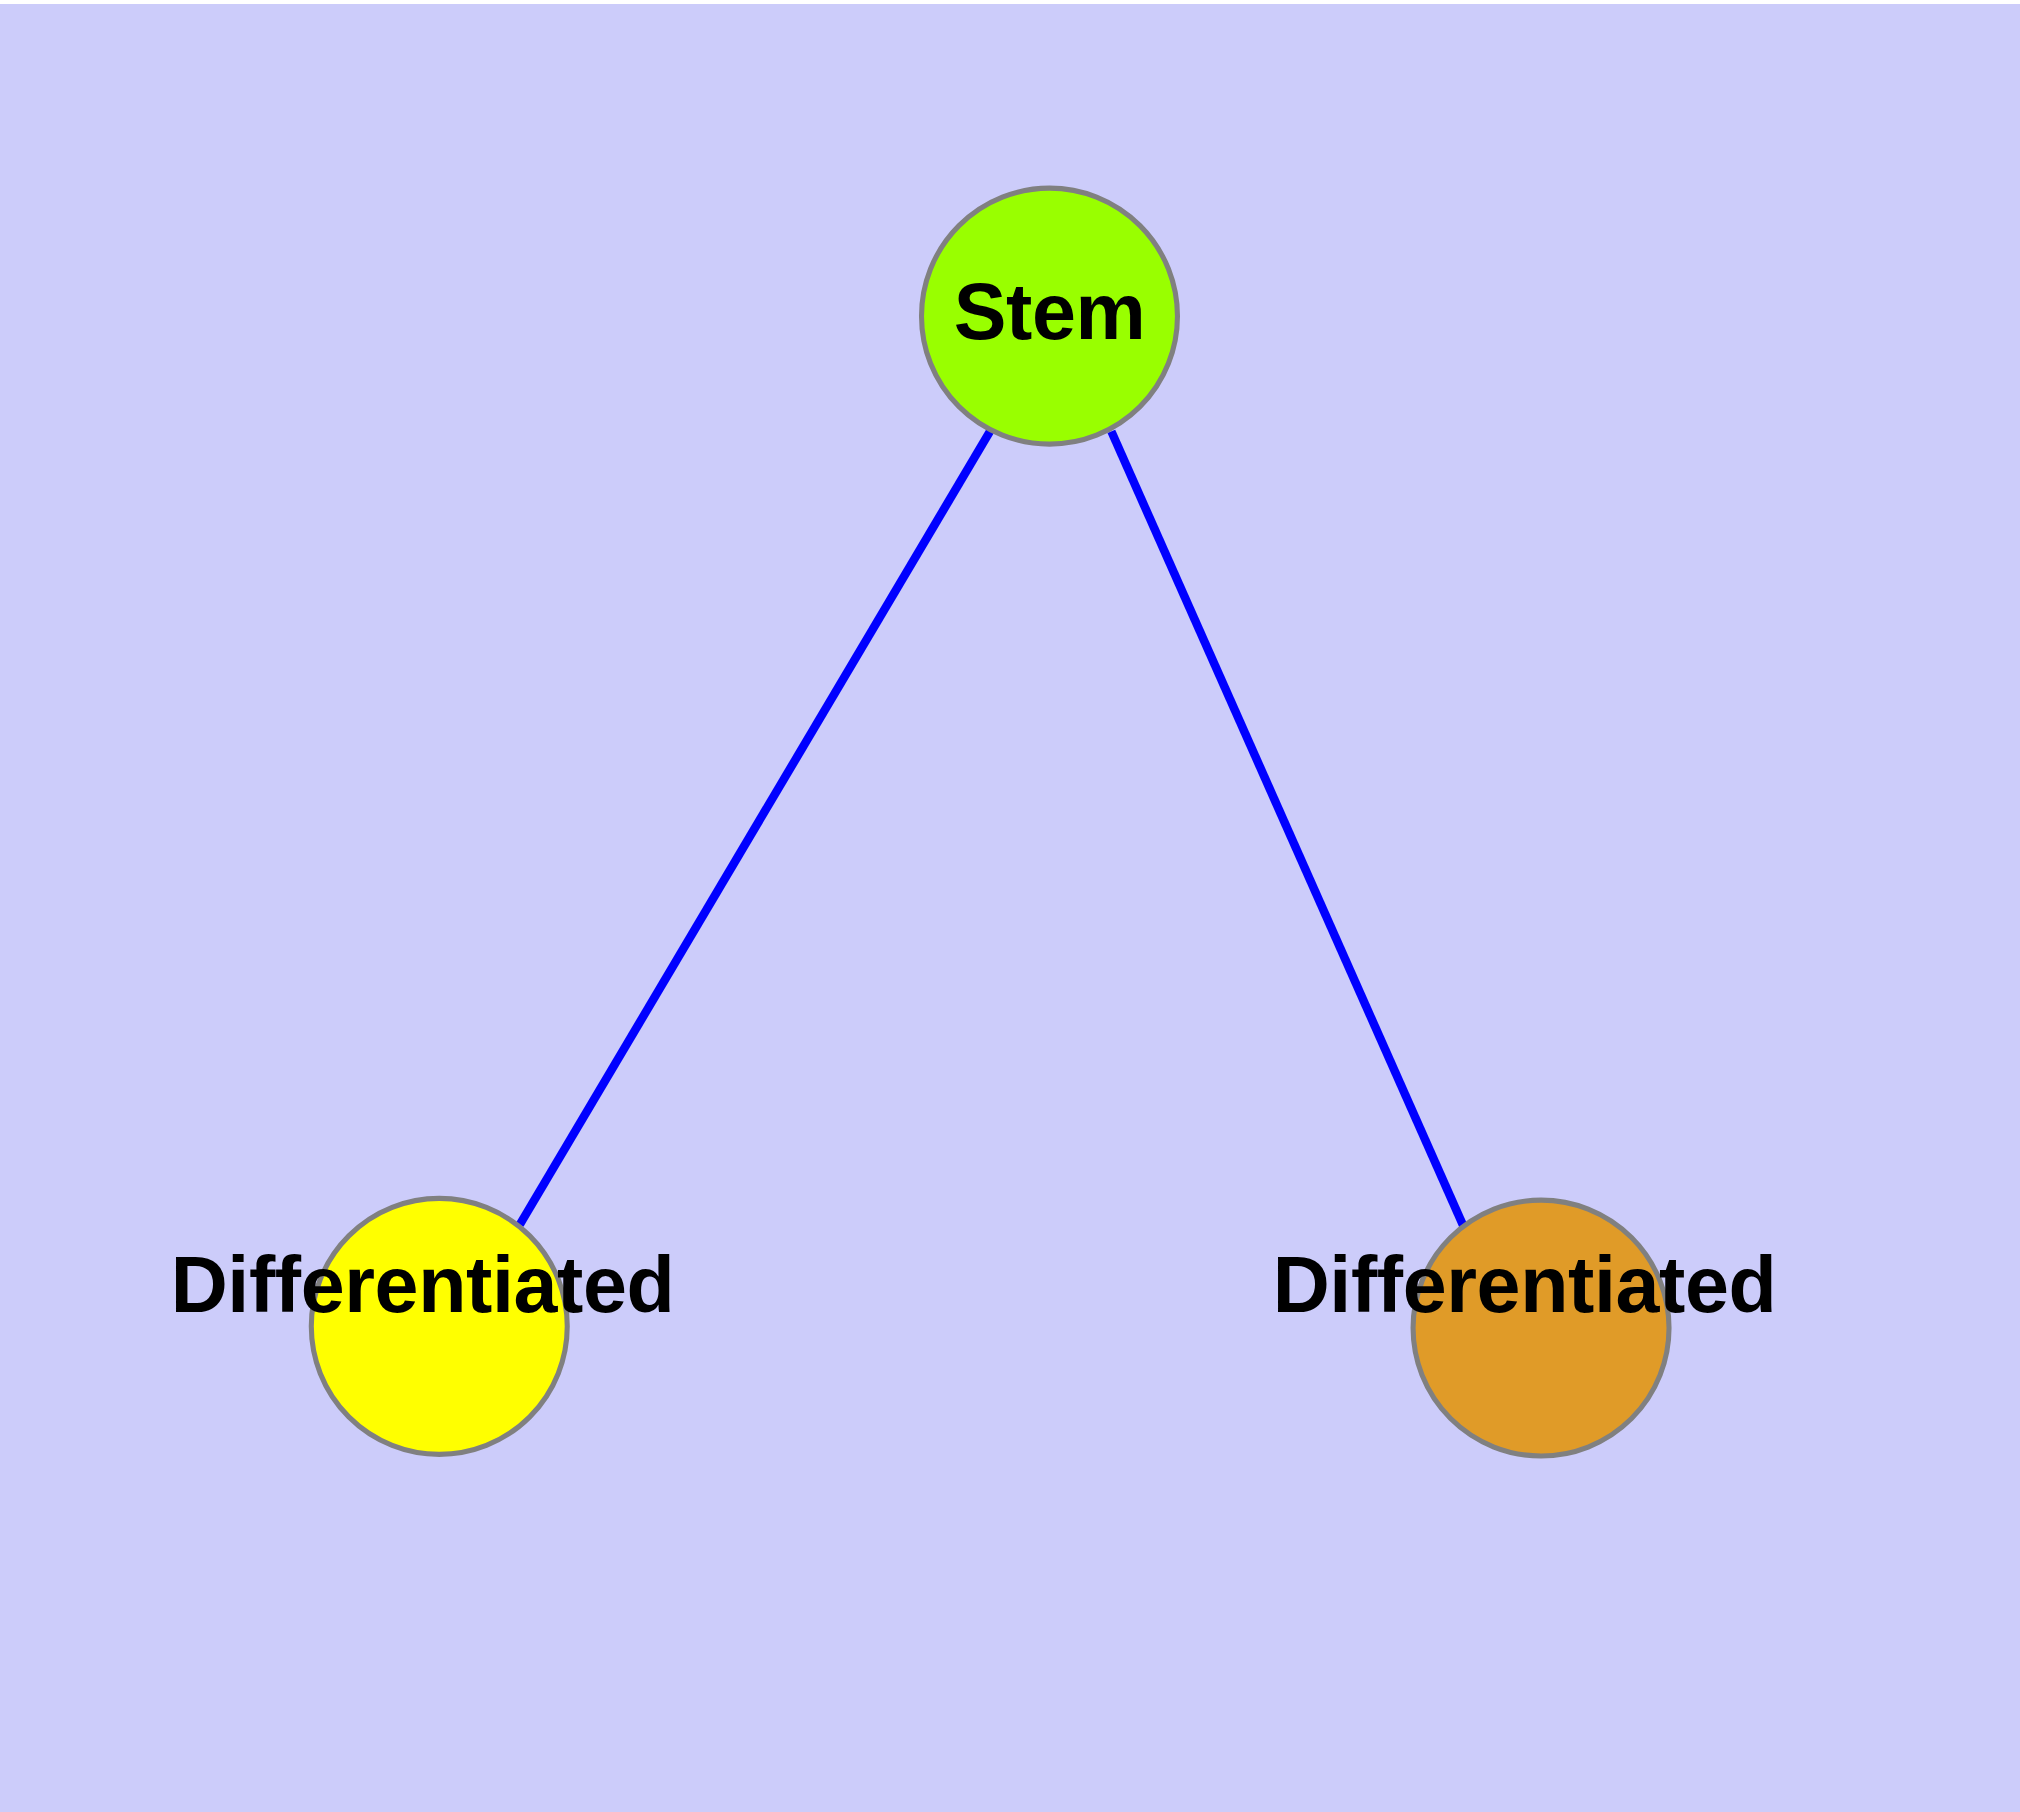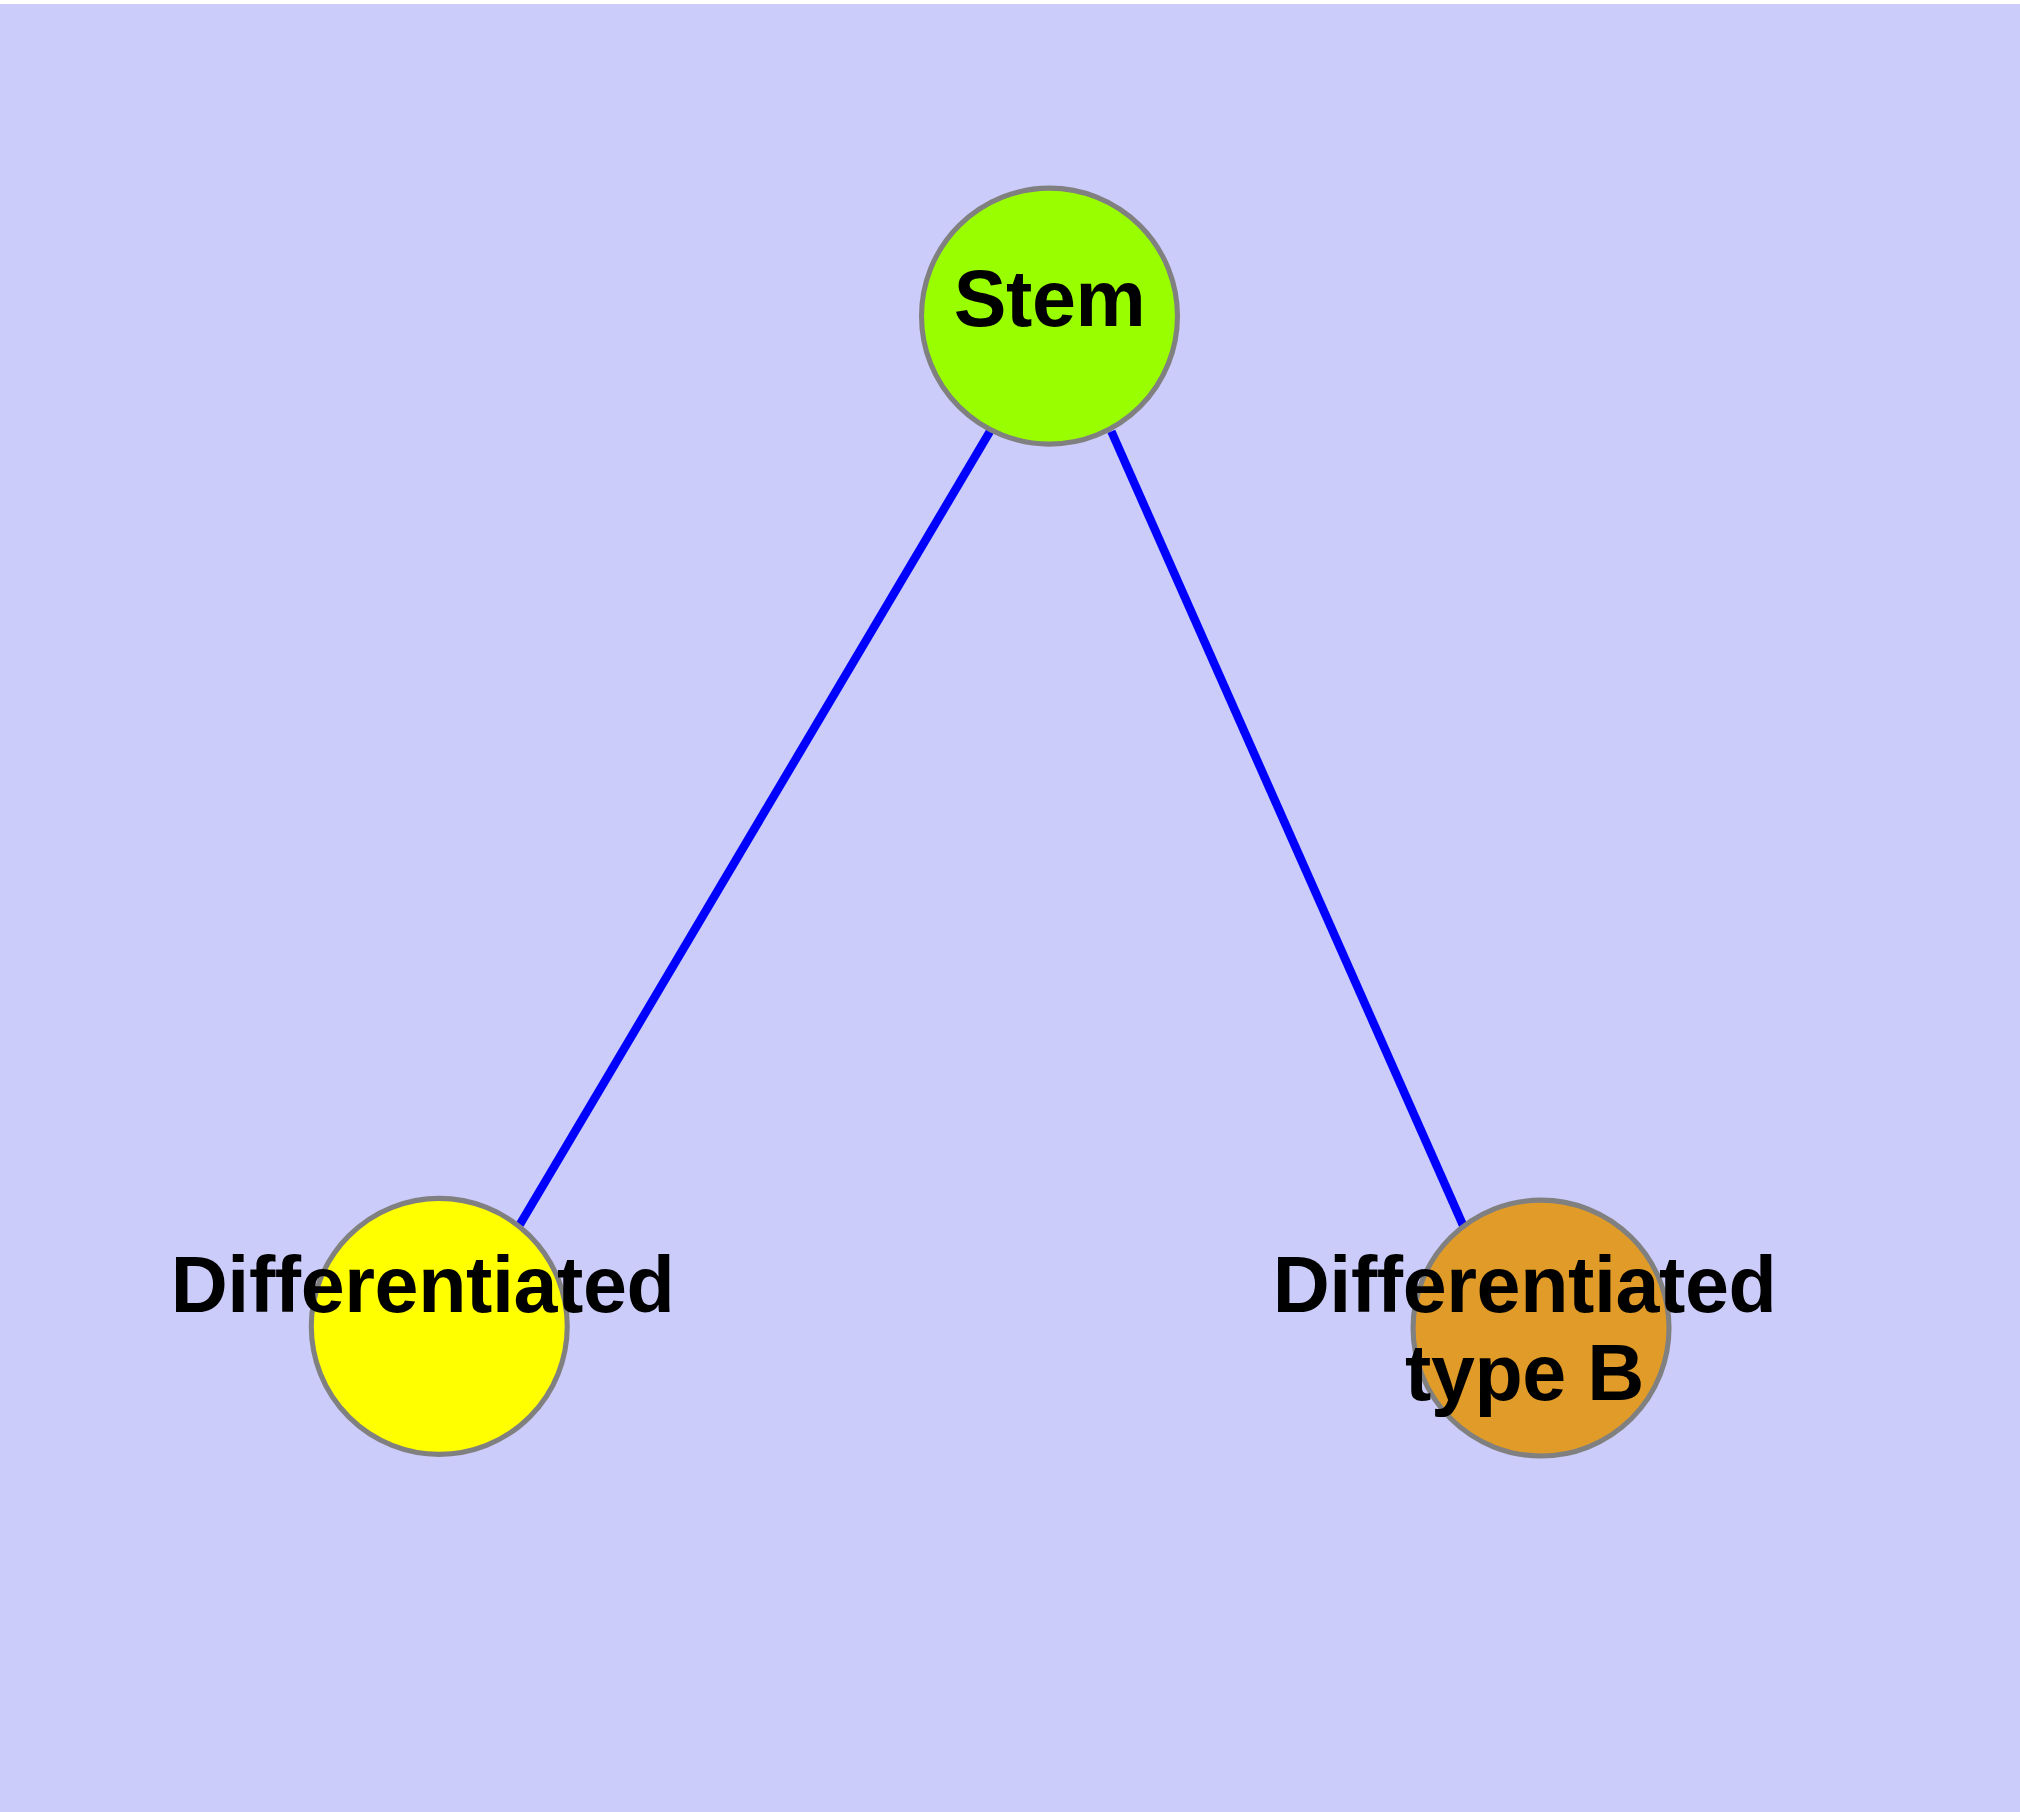--- a/index.html
+++ b/index.html
@@ -45,21 +45,21 @@
     font-weight: bold;
     font-size: 79px;
     line-height: 88px;
     text-align: center;
     white-space: pre;
     letter-spacing: -0.4px;
     pointer-events: none;
   }
   #label-stem {
     left: 795px;
-    top: 255px;
+    top: 268px;
     width: 509px;
   }
   #label-type-a {
     left: 168px;
     top: 1241px;
     width: 509px;
   }
   #label-type-b {
     left: 1270px;
     top: 1241px;
@@ -80,16 +80,16 @@
 
     <circle class="node-circle" cx="518" cy="1565" r="151" fill="#ffff00" stroke="#808080" stroke-width="6"></circle>
     <circle class="node-circle" cx="1818" cy="1567" r="151" fill="#e09b28" stroke="#808080" stroke-width="6"></circle>
     <circle class="node-circle" cx="1238" cy="373" r="151" fill="#99ff00" stroke="#808080" stroke-width="6"></circle>
   </svg>
 
   <div class="node-label" id="label-stem">Stem</div>
 
   <div class="node-label" id="label-type-a"><span>Differentiated</span><br></div>
 
-  <div class="node-label" id="label-type-b"><span>Differentiated</span><br><span>type B</span></div>
+  <div class="node-label" id="label-type-b"><span>Differentiated</span><br></div>
 
 </div>
 
 
 </body></html>

